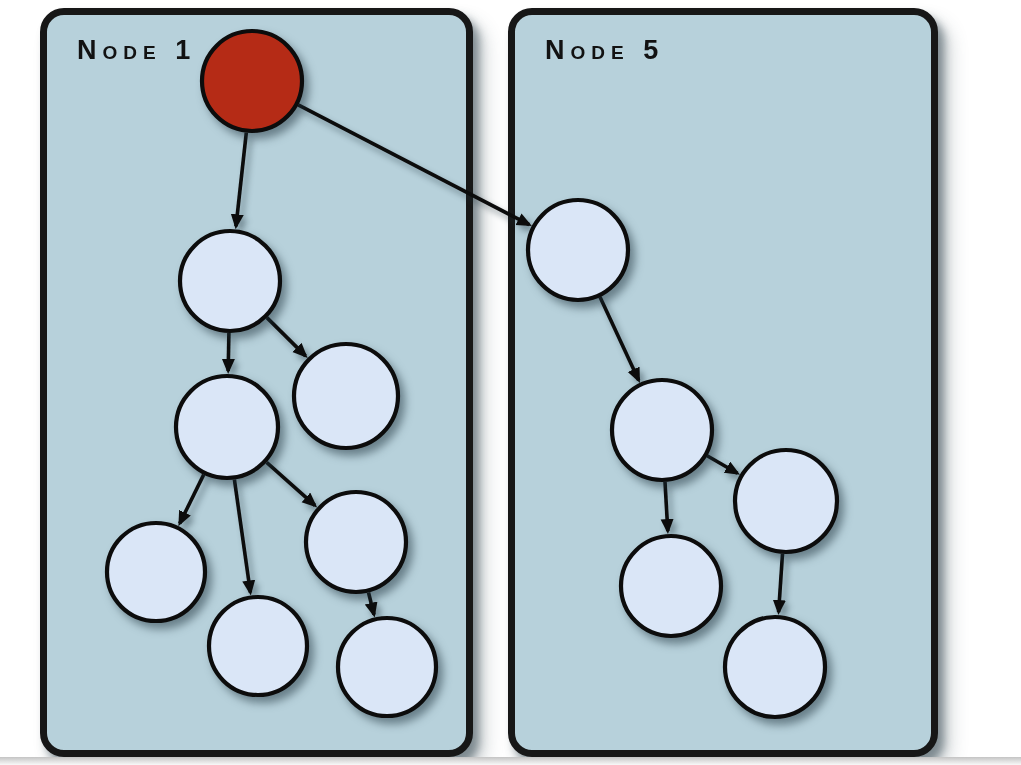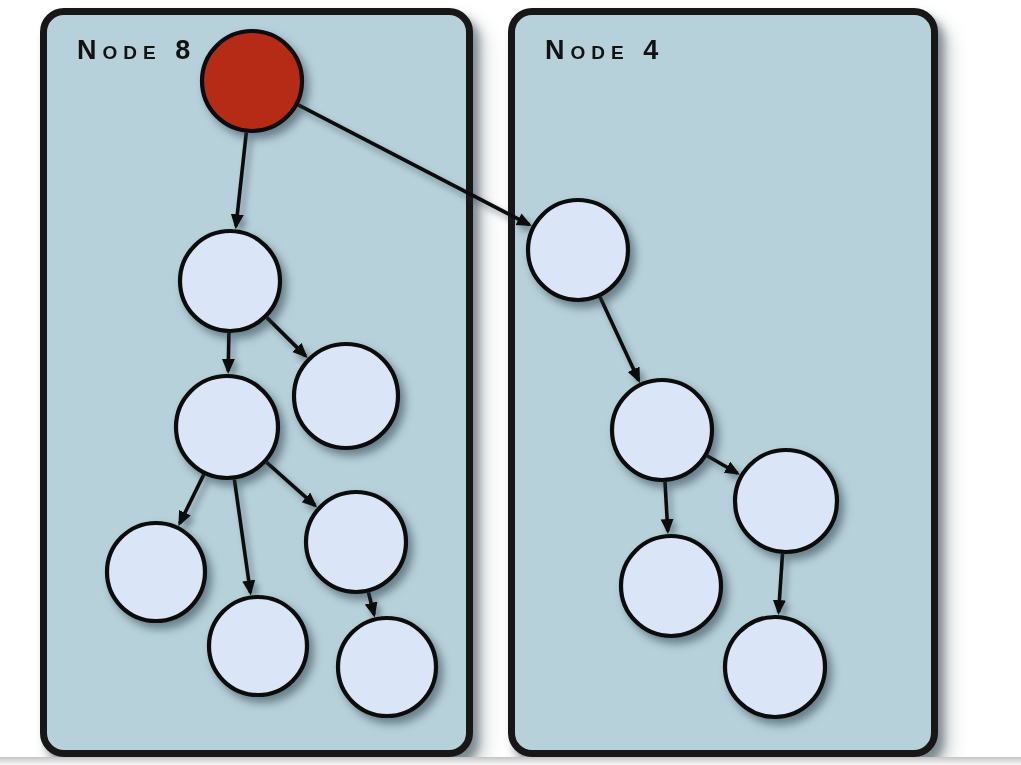--- a/index.html
+++ b/index.html
@@ -52,25 +52,25 @@
     height: 8px;
     background: linear-gradient(to bottom, #c4c4c4 0%, #e2e2e2 55%, #f8f8f8 100%);
   }
 </style>
 </head>
 <body>
 
 <div class="stage">
 
   <div class="panel panel-node1">
-    <div class="panel-label">Node 8</div>
+    <div class="panel-label">Node 1</div>
   </div>
 
   <div class="panel panel-node2">
-    <div class="panel-label">Node 4</div>
+    <div class="panel-label">Node 5</div>
   </div>
 
   <svg class="graph-canvas" viewBox="0 0 1021 765" xmlns="http://www.w3.org/2000/svg">
     <defs>
       <marker id="arrowhead" markerUnits="userSpaceOnUse" markerWidth="18" markerHeight="15" refX="12" refY="6.5" orient="auto">
         <path d="M0,0 L15,6.5 L0,13 Z" fill="#0c0c0c"></path>
       </marker>
     </defs>
     <g id="edges">
         <line x1="246.3" y1="132.7" x2="236.0" y2="226.3" stroke="#0c0c0c" stroke-width="3.6" marker-end="url(#arrowhead)"></line>

